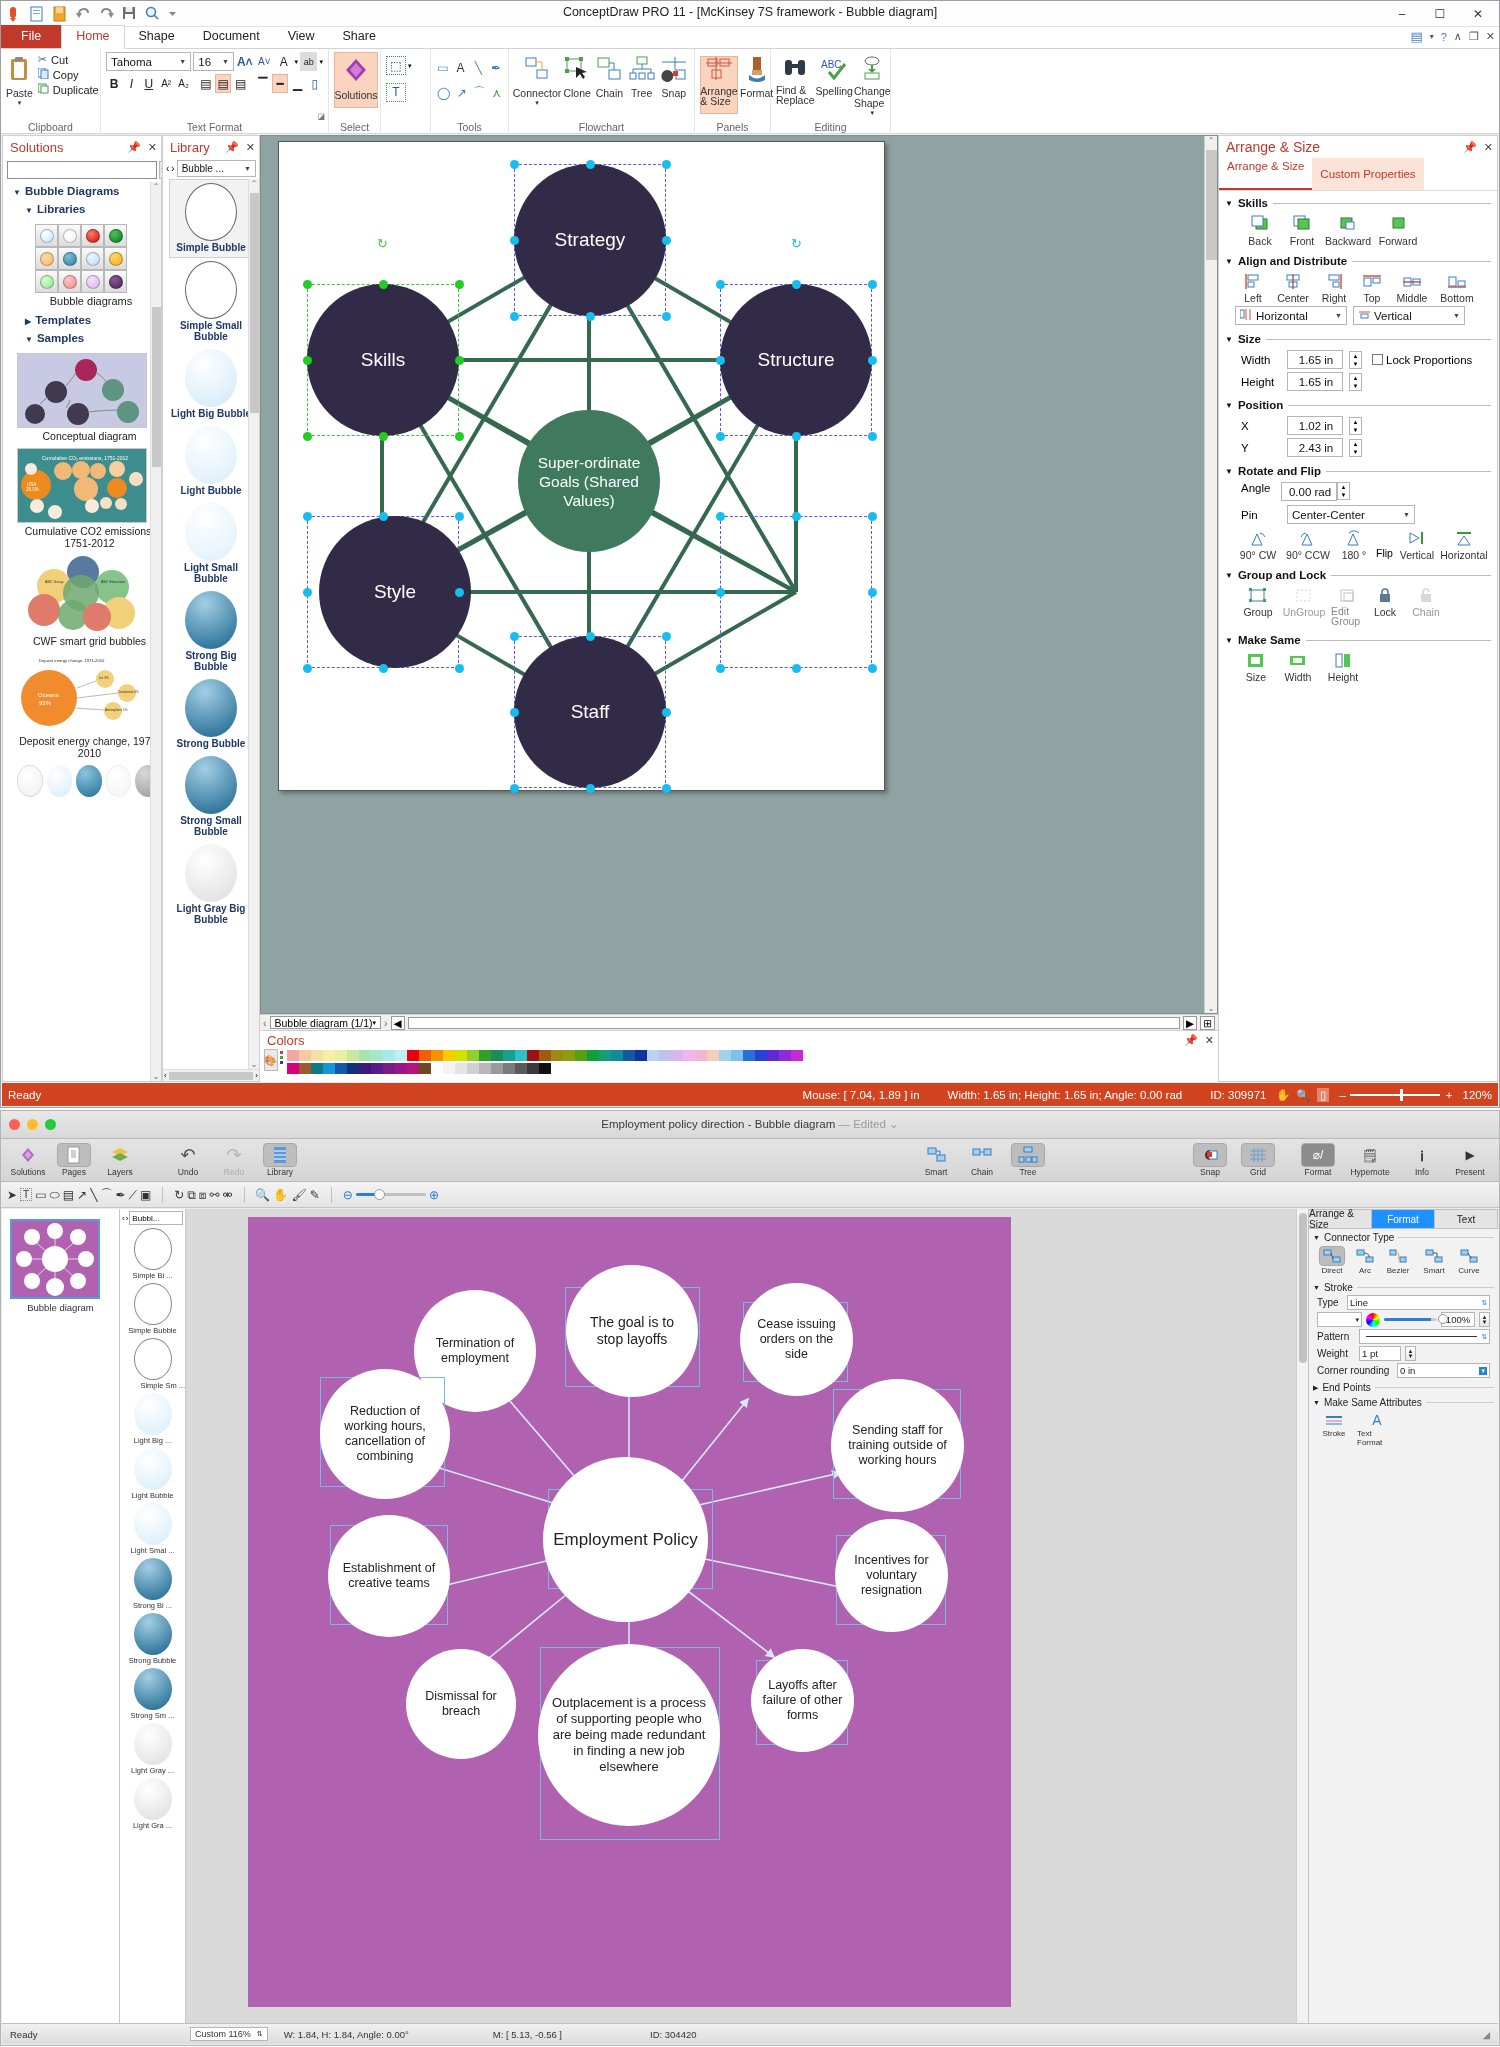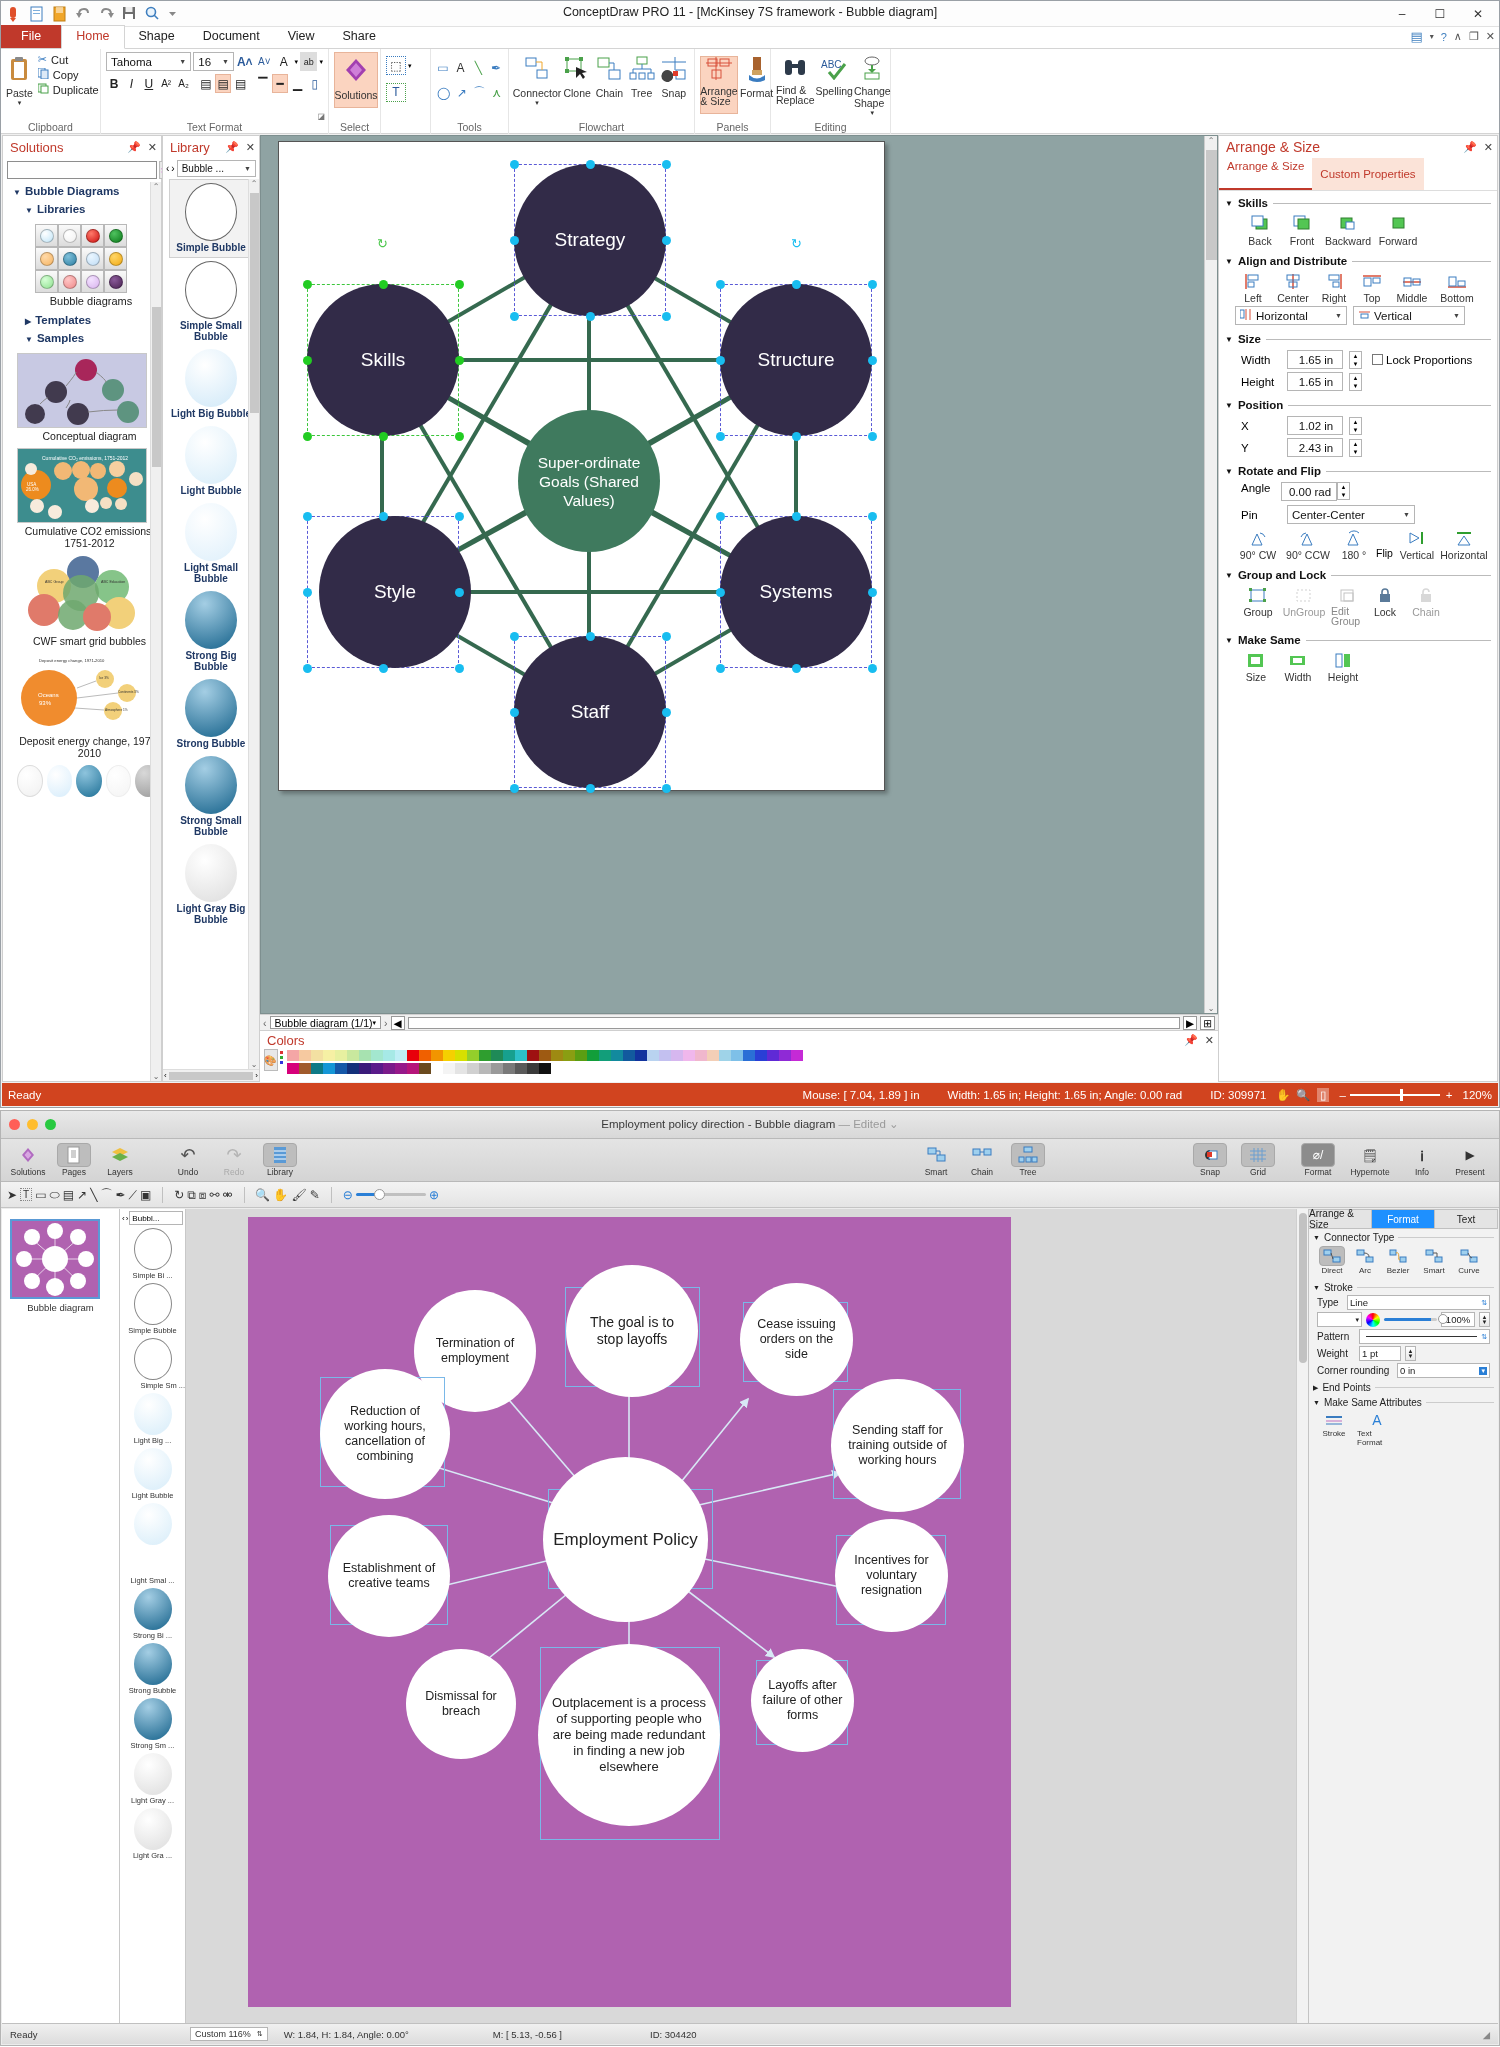--- a/index.html
+++ b/index.html
@@ -709,23 +709,20 @@
           <div class="hdl" style="left:24px;top:370px"></div>
           <div class="hdl" style="left:100px;top:370px"></div>
           <div class="hdl" style="left:176px;top:370px"></div>
           <div class="hdl" style="left:24px;top:446px"></div>
           <div class="hdl" style="left:176px;top:446px"></div>
           <div class="hdl" style="left:24px;top:522px"></div>
           <div class="hdl" style="left:100px;top:522px"></div>
           <div class="hdl" style="left:176px;top:522px"></div>
 
           <div class="selbox" style="left:441px;top:374px;width:152px;height:152px;"></div>
-          <div class="nodecircle" style="left:441px;top:374px;width:152px;height:152px;background:#322b48;font-size:19px;">
-            <span>Systems</span>
-          </div>
           <div class="hdl" style="left:437px;top:370px"></div>
           <div class="hdl" style="left:513px;top:370px"></div>
           <div class="hdl" style="left:589px;top:370px"></div>
           <div class="hdl" style="left:437px;top:446px"></div>
           <div class="hdl" style="left:589px;top:446px"></div>
           <div class="hdl" style="left:437px;top:522px"></div>
           <div class="hdl" style="left:513px;top:522px"></div>
           <div class="hdl" style="left:589px;top:522px"></div>
 
           <div class="selbox" style="left:235px;top:494px;width:152px;height:152px;"></div>
@@ -1412,21 +1409,21 @@
           <div style="text-align: center; padding: 1px 0px 2px;">
             <div style="width: 38px; height: 42px; border-radius: 50%; margin: 0px auto; background: radial-gradient(circle at 38% 28%, rgb(255, 255, 255), rgb(214, 236, 249));"></div>
             <div style="font-size: 7.5px; color: rgb(51, 51, 51); line-height: 9px; padding-top: 1px;">Light Big ...</div>
           </div>
           <div style="text-align: center; padding: 1px 0px 2px;">
             <div style="width: 38px; height: 42px; border-radius: 50%; margin: 0px auto; background: radial-gradient(circle at 38% 28%, rgb(255, 255, 255), rgb(214, 236, 249));"></div>
             <div style="font-size: 7.5px; color: rgb(51, 51, 51); line-height: 9px; padding-top: 1px;">Light Bubble</div>
           </div>
           <div style="text-align: center; padding: 1px 0px 2px;">
             <div style="width: 38px; height: 42px; border-radius: 50%; margin: 0px auto; background: radial-gradient(circle at 38% 28%, rgb(255, 255, 255), rgb(214, 236, 249));"></div>
-            <div style="font-size: 7.5px; color: rgb(51, 51, 51); line-height: 9px; padding-top: 1px; margin-top: 30px;">Light Smal ...</div>
+            <div style="font-size: 7.5px; color: rgb(51, 51, 51); line-height: 9px; padding-top: 1px;">Light Smal ...</div>
           </div>
           <div style="text-align: center; padding: 1px 0px 2px;">
             <div style="width: 38px; height: 42px; border-radius: 50%; margin: 0px auto; background: radial-gradient(circle at 38% 22%, rgb(164, 206, 228), rgb(20, 97, 138));"></div>
             <div style="font-size: 7.5px; color: rgb(51, 51, 51); line-height: 9px; padding-top: 1px;">Strong Bi ...</div>
           </div>
           <div style="text-align: center; padding: 1px 0px 2px;">
             <div style="width: 38px; height: 42px; border-radius: 50%; margin: 0px auto; background: radial-gradient(circle at 38% 22%, rgb(164, 206, 228), rgb(20, 97, 138));"></div>
             <div style="font-size: 7.5px; color: rgb(51, 51, 51); line-height: 9px; padding-top: 1px;">Strong Bubble</div>
           </div>
           <div style="text-align: center; padding: 1px 0px 2px;">

